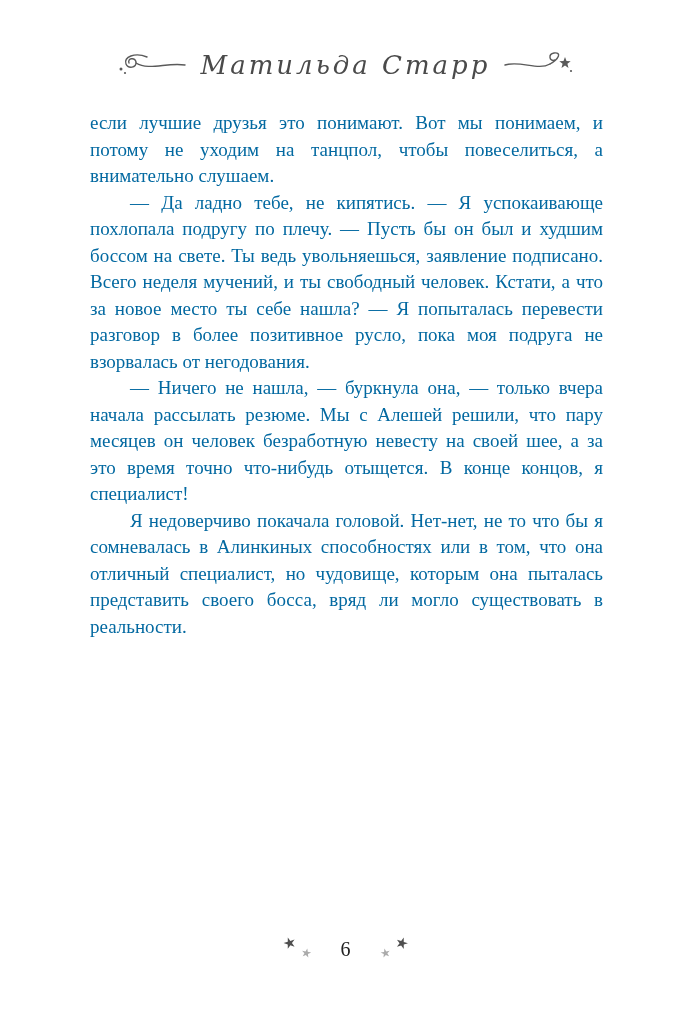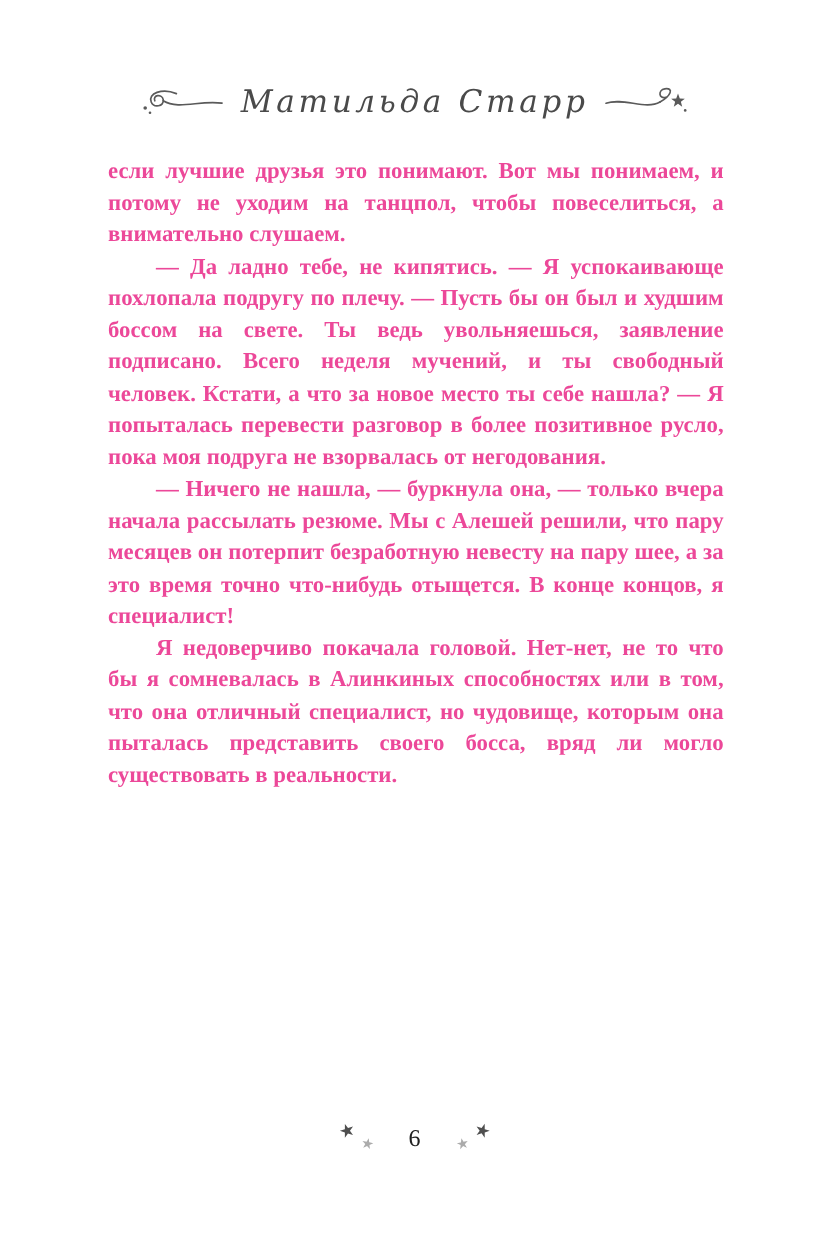--- a/index.html
+++ b/index.html
@@ -8,42 +8,40 @@
     width: 691px;
     height: 1034px;
     margin: 0 auto;
     background: #ffffff;
     position: relative;
     font-family: "Liberation Serif", serif;
     color: #222222;
     overflow: hidden;
   }
   .page-header {
-    padding-top: 70px;
+    padding-top: 50px;
     display: flex;
-    align-items: center;
     justify-content: center;
     gap: 12px;
   }
   .author-name {
     font-family: "DejaVu Serif", serif;
     font-style: italic;
     font-size: 26px;
     letter-spacing: 3px;
     color: #4a4a4a;
     white-space: nowrap;
   }
   .flourish { display: block; }
   .content {
     padding: 30px 88px 0 90px;
     font-size: 19px;
     line-height: 26.5px;
     text-align: justify;
-    color: #ec4899;
-    font-weight: bold;
+    color: #0369a1;
   }
   .content p { text-indent: 40px; }
   .content p.first { text-indent: 0; }
   .page-footer {
     position: absolute;
     left: 0;
     right: 0;
     bottom: 70px;
     display: flex;
     align-items: center;
@@ -87,21 +85,21 @@
       <path d="M3,15 C18,10 36,21 48,14" stroke="#5a5a5a" stroke-width="1.4" fill="none" stroke-linecap="round"></path>
       <path d="M48,14 C57,9 60,2 52,3 C46,4 47,12 53,10" stroke="#5a5a5a" stroke-width="1.4" fill="none" stroke-linecap="round"></path>
       <polygon points="63,7 64.5,11 68.7,11.2 65.4,13.8 66.5,17.9 63,15.5 59.5,17.9 60.6,13.8 57.3,11.2 61.5,11" fill="#5a5a5a"></polygon>
       <circle cx="69" cy="21" r="1.1" fill="#5a5a5a"></circle>
     </svg>
   </div>
 
   <div class="content">
     <p class="first">если лучшие друзья это понимают. Вот мы понимаем, и потому не уходим на танцпол, чтобы повеселиться, а внимательно слушаем.</p>
     <p>— Да ладно тебе, не кипятись. — Я успокаивающе похлопала подругу по плечу. — Пусть бы он был и худшим боссом на свете. Ты ведь увольняешься, заявление подписано. Всего неделя мучений, и ты свободный человек. Кстати, а что за новое место ты себе нашла? — Я попыталась перевести разговор в более позитивное русло, пока моя подруга не взорвалась от негодования.</p>
-    <p>— Ничего не нашла, — буркнула она, — только вчера начала рассылать резюме. Мы с Алешей решили, что пару месяцев он потерпит безработную невесту на пару шее, а за это время точно что-нибудь отыщется. В конце концов, я специалист!</p>
+    <p>— Ничего не нашла, — буркнула она, — только вчера начала рассылать резюме. Мы с Алешей решили, что пару месяцев он человек безработную невесту на своей шее, а за это время точно что-нибудь отыщется. В конце концов, я специалист!</p>
     <p>Я недоверчиво покачала головой. Нет-нет, не то что бы я сомневалась в Алинкиных способностях или в том, что она отличный специалист, но чудовище, которым она пыталась представить своего босса, вряд ли могло существовать в реальности.</p>
   </div>
 
   <div class="page-footer">
     <span class="star-group sg-left">
       <span class="star dark s1">★</span>
       <span class="star light s2">★</span>
     </span>
     <span class="page-number">6</span>
     <span class="star-group sg-right">

